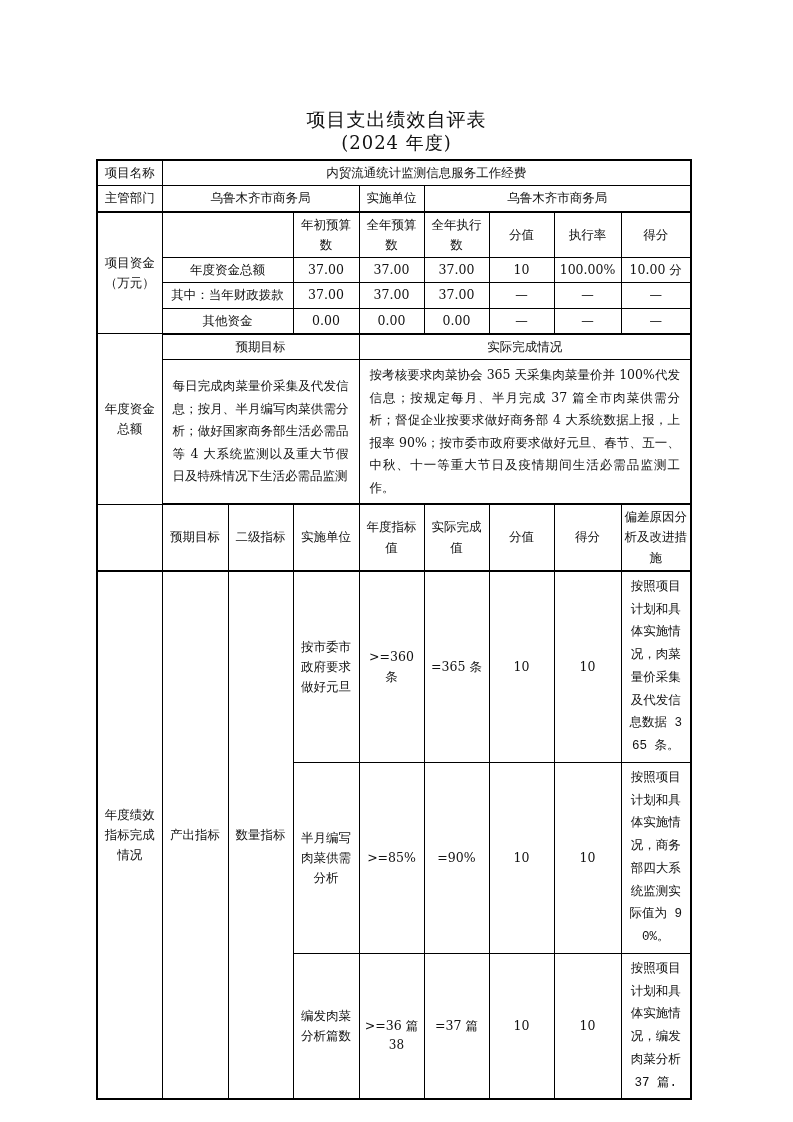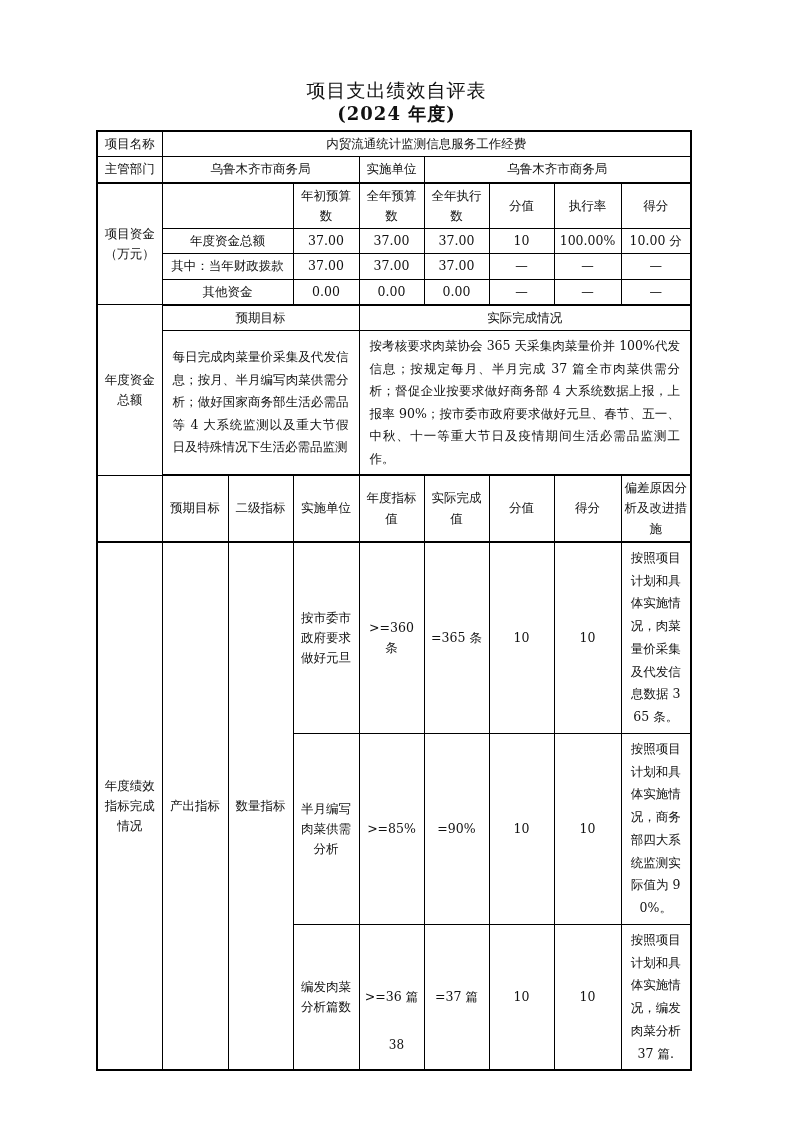--- a/index.html
+++ b/index.html
@@ -2,45 +2,45 @@
 <html><head>
 <meta charset="utf-8">
 <style>
   html, body { margin: 0; padding: 0; background: #ffffff; }
   .page {
     width: 793px; height: 1122px; background: #ffffff; overflow: hidden;
     font-family: "DejaVu Serif", "Liberation Serif", serif;
     color: #111111; position: relative;
   }
   .doc-title {
-    padding-top: 78px; text-align: center;
+    padding-top: 107px; text-align: center;
     font-size: 19px; line-height: 1.3; letter-spacing: 1px;
   }
   .doc-subtitle {
-    text-align: center; font-size: 18px; line-height: 1.25; letter-spacing: 1px; font-weight: bold;
+    text-align: center; font-size: 18px; line-height: 1.25; letter-spacing: 1px;
   }
   table.main {
     border-collapse: collapse; table-layout: fixed;
     width: 594px; margin: 5px 0 0 96px;
     border: 2px solid #000;
   }
   td {
     border: 1px solid #000;
     text-align: center; vertical-align: middle;
     font-size: 12.5px; line-height: 1.62;
     padding: 2px 3px;
     word-break: break-all;
     overflow: hidden;
   }
   tr.sep td { border-bottom-width: 2px; }
   td.goal-text {
     text-align: justify; padding: 4px 10px; line-height: 1.8;
   }
   td.dev-text {
-    line-height: 1.82; padding: 4px 6px;
+    line-height: 1.82; padding: 4px 6px; font-family: Liberation Mono, monospace;
   }
   .page-number {
     position: absolute; left: 0; right: 0; top: 1038px;
     text-align: center; font-size: 12px;
   }
 </style>
 </head>
 <body>
 
 <div class="page">

